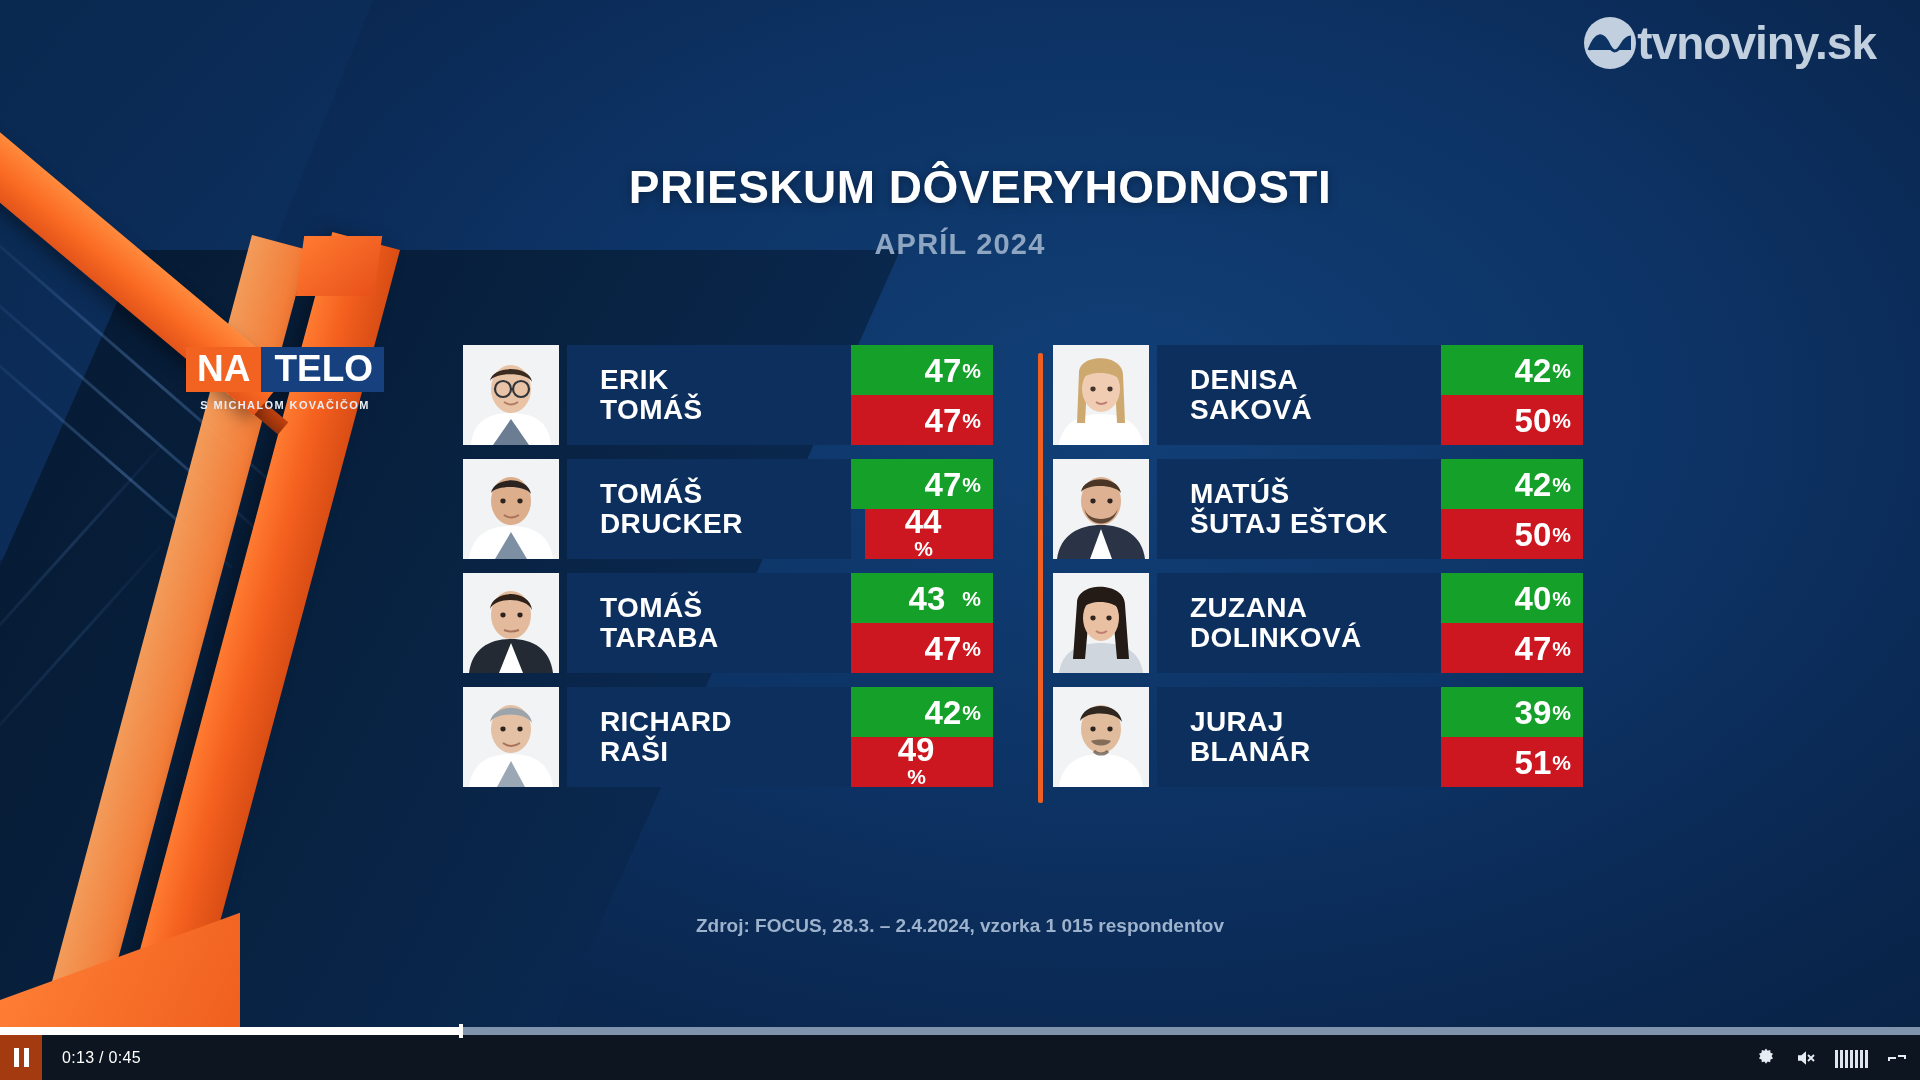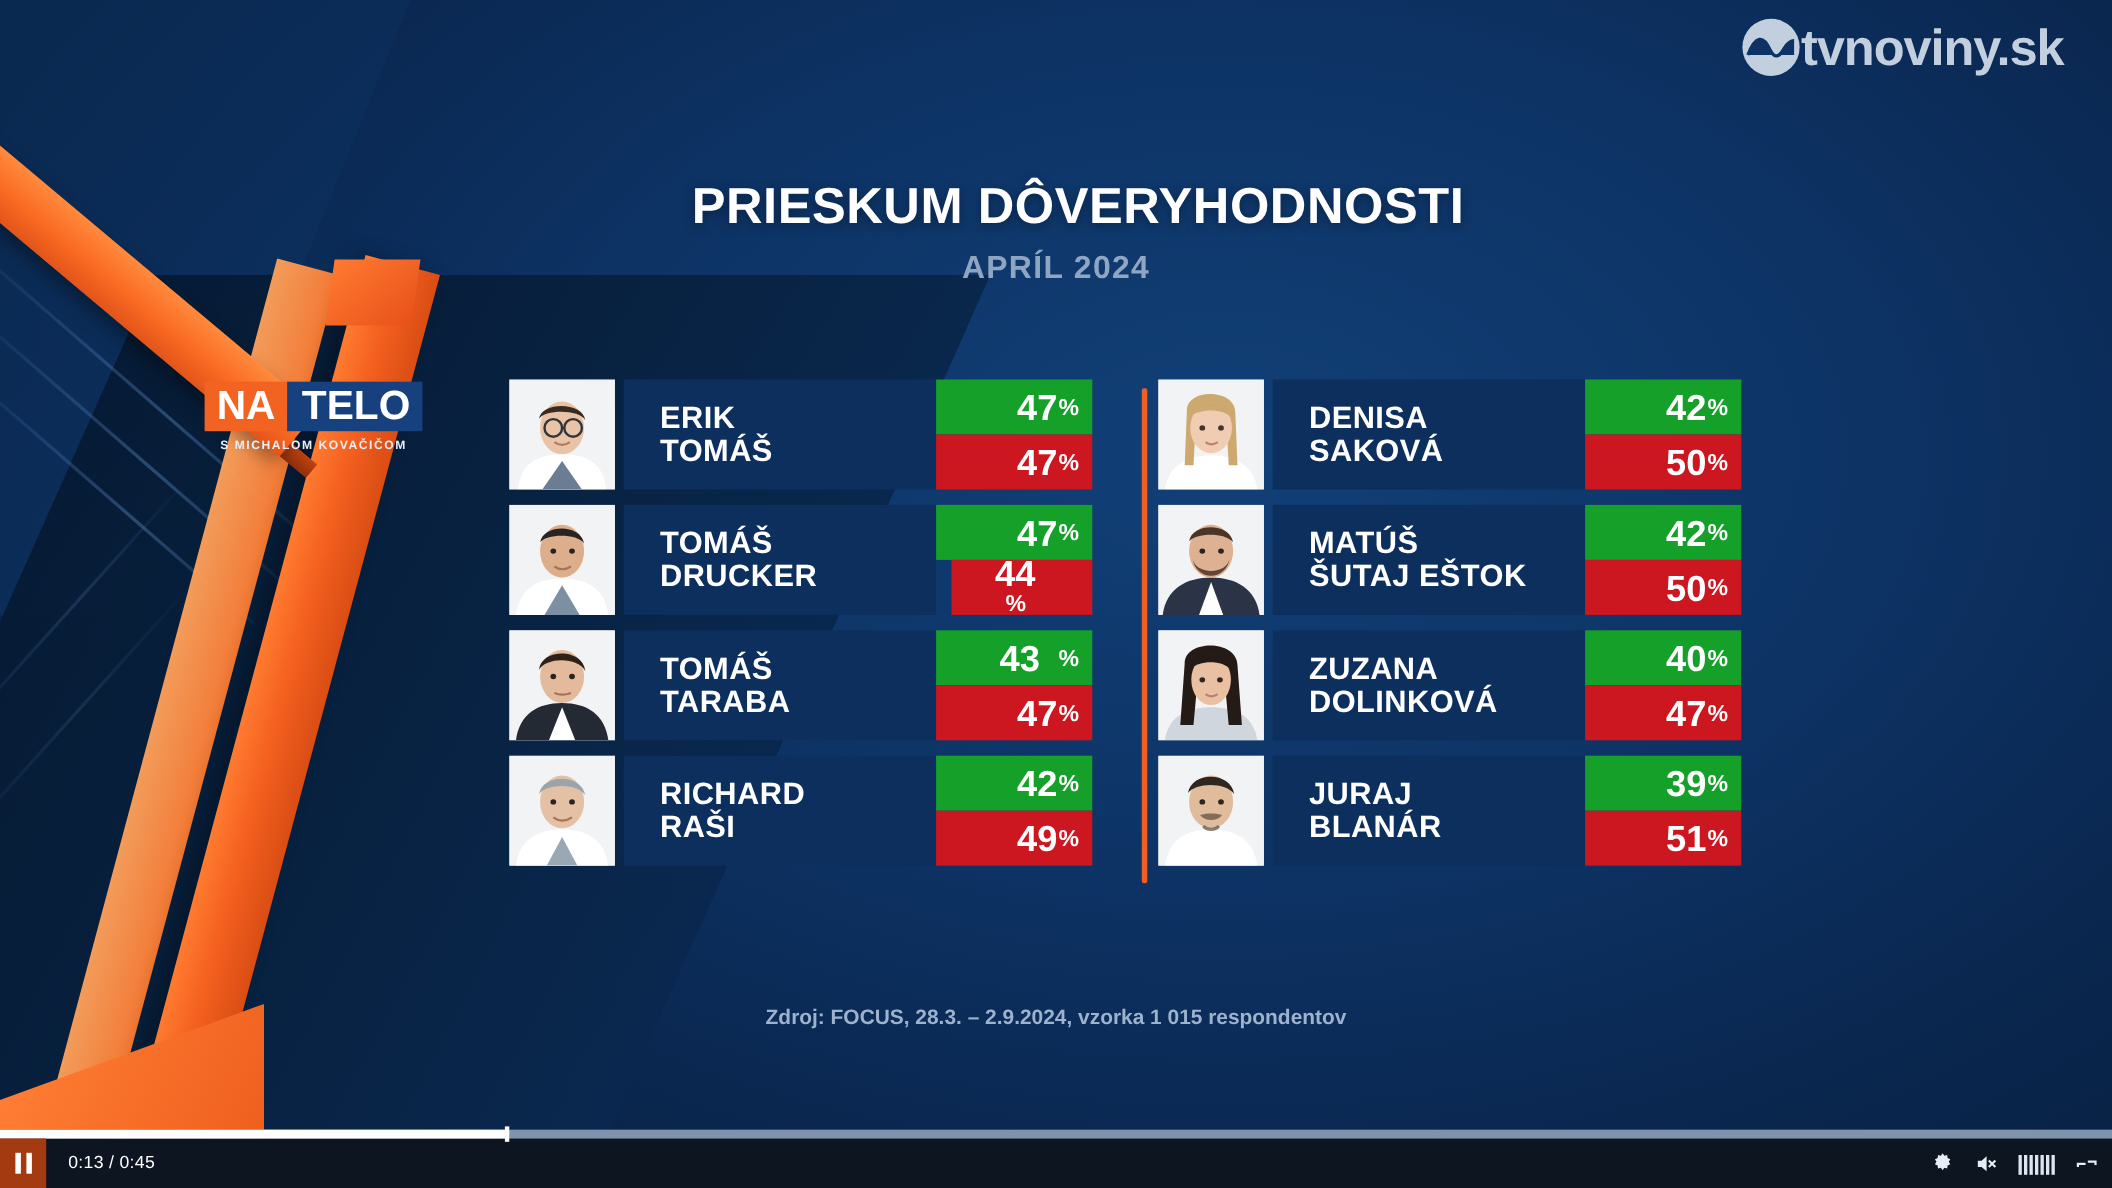--- a/index.html
+++ b/index.html
@@ -369,21 +369,21 @@
         </div>
         <div class="namebox" style="background: rgb(12, 47, 94);">
           <span class="l">RICHARD</span>
           <span class="l">RAŠI</span>
         </div>
         <div class="bars">
           <div class="bar green" style="background: rgb(21, 160, 42);">
             <span class="num">42</span>
             <span class="pct">%</span>
           </div>
-          <div class="bar red" style="background: rgb(204, 22, 32);">
+          <div class="bar red" style="background: rgb(204, 22, 32); flex-direction: column;">
             <span class="num">49</span>
             <span class="pct">%</span>
           </div>
         </div>
       </div>
 
     </div>
 
     <div class="col">
 
@@ -499,21 +499,21 @@
           <div class="bar red" style="background: rgb(204, 22, 32);">
             <span class="num">51</span>
             <span class="pct">%</span>
           </div>
         </div>
       </div>
 
     </div>
   </div>
 
-  <div id="source">Zdroj: FOCUS, 28.3. – 2.9.2024, vzorka 1 015 respondentov</div>
+  <div id="source">Zdroj: FOCUS, 28.3. – 2.4.2024, vzorka 1 015 respondentov</div>
 
 </div>
 
 <div id="player">
 
   <div id="progress">
     <div class="buffer" style="width: 100%;"></div>
     <div class="played" style="width: 24%;"></div>
     <div class="knob" style="left: calc(24% - 2px);"></div>
   </div>

